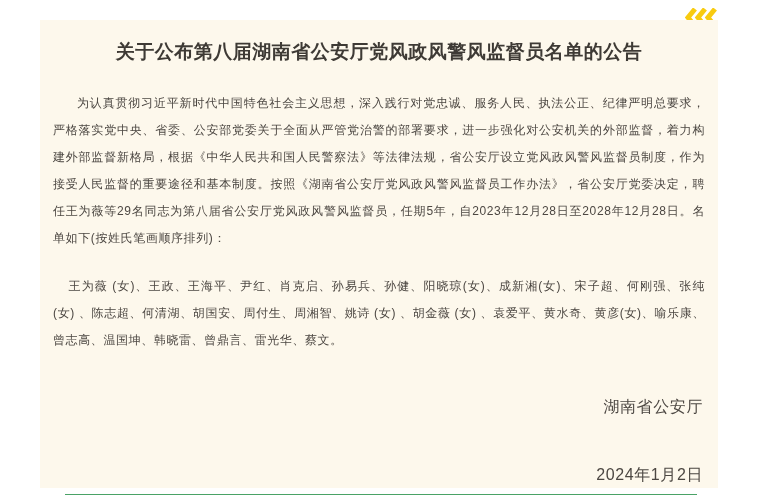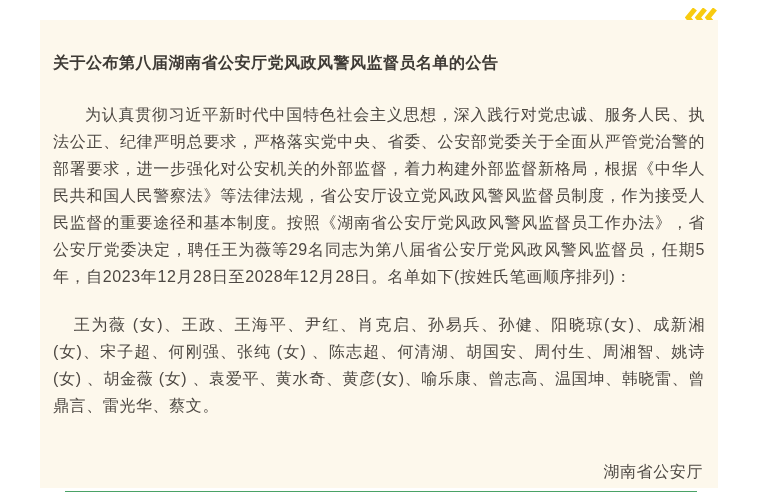--- a/index.html
+++ b/index.html
@@ -27,30 +27,31 @@
     position: absolute;
     left: 40px;
     top: 20px;
     width: 678px;
     height: 468px;
     box-sizing: border-box;
     background: #fdf8ec;
     padding: 20px 13px 0 13px;
   }
   .title {
-    margin: 11px 0 26px 0;
-    font-size: 16px;
+    margin: 0 0 26px 0;
+    font-size: 19px;
     line-height: 24px;
     font-weight: bold;
+    text-align: center;
     color: #3e3a35;
     letter-spacing: 0.5px;
   }
   .para {
     margin: 0;
-    font-size: 16px;
+    font-size: 12px;
     line-height: 27px;
     letter-spacing: 0.6px;
     text-align: justify;
     color: #4c4742;
   }
   .para.body-para {
     text-indent: 2em;
     margin-bottom: 13px;
   }
   .para.names-para {
@@ -93,19 +94,20 @@
   <div class="panel">
 
     <h1 class="title">关于公布第八届湖南省公安厅党风政风警风监督员名单的公告</h1>
 
     <p class="para body-para">为认真贯彻习近平新时代中国特色社会主义思想，深入践行对党忠诚、服务人民、执法公正、纪律严明总要求，严格落实党中央、省委、公安部党委关于全面从严管党治警的部署要求，进一步强化对公安机关的外部监督，着力构建外部监督新格局，根据《中华人民共和国人民警察法》等法律法规，省公安厅设立党风政风警风监督员制度，作为接受人民监督的重要途径和基本制度。按照《湖南省公安厅党风政风警风监督员工作办法》，省公安厅党委决定，聘任王为薇等29名同志为第八届省公安厅党风政风警风监督员，任期5年，自2023年12月28日至2028年12月28日。名单如下(按姓氏笔画顺序排列)：</p>
 
     <p class="para names-para">王为薇 (女)、王政、王海平、尹红、肖克启、孙易兵、孙健、阳晓琼(女)、成新湘(女)、宋子超、何刚强、张纯 (女) 、陈志超、何清湖、胡国安、周付生、周湘智、姚诗 (女) 、胡金薇 (女) 、袁爱平、黄水奇、黄彦(女)、喻乐康、曾志高、温国坤、韩晓雷、曾鼎言、雷光华、蔡文。</p>
 
     <div class="sign-block">
       <div class="sign-line">湖南省公安厅</div>
+      <div class="sign-line">2024年1月2日</div>
     </div>
 
     <div class="divider"></div>
 
   </div>
 
 </div>
 
 </body></html>

